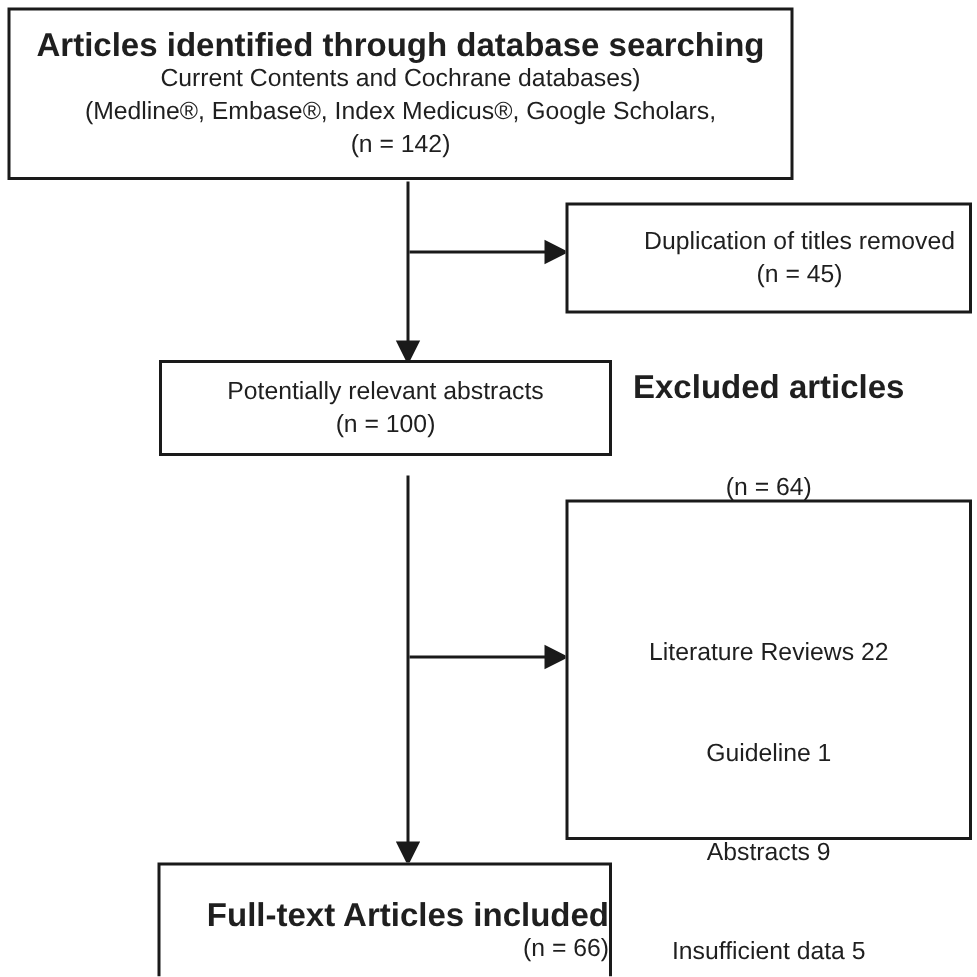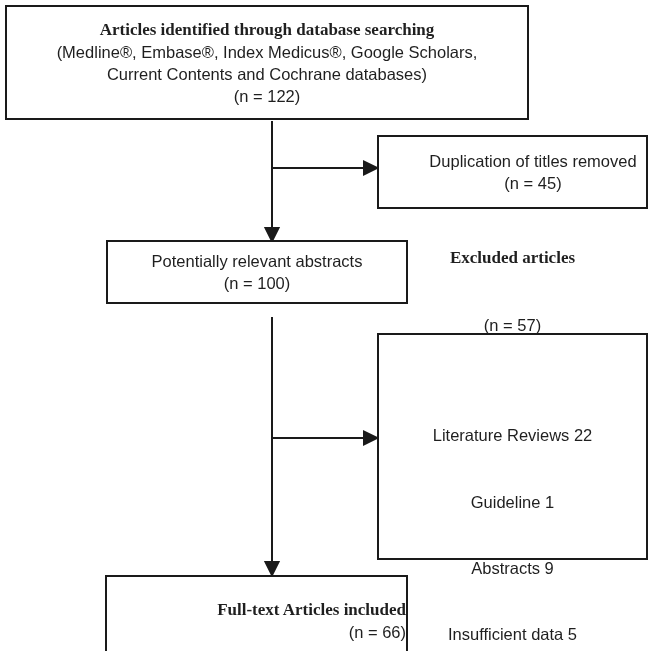--- a/index.html
+++ b/index.html
@@ -30,22 +30,21 @@
     flex-direction: column;
     justify-content: center;
     align-items: center;
     text-align: center;
     font-size: 16.5px;
     line-height: 22px;
     color: #1f1f1f;
   }
   .box .title {
     font-weight: bold;
-    font-size: 17px;
-    font-family: Liberation Serif, serif;
+    font-size: 22px;
   }
   .spacer { height: 22px; }
   #box-identified { left: 5px;   top: 5px;   width: 524px; height: 115px; }
   #box-duplicates { left: 377px; top: 135px; width: 271px; height: 74px; padding-left: 41px; }
   #box-abstracts  { left: 106px; top: 240px; width: 302px; height: 64px; }
   #box-excluded   { left: 377px; top: 333px; width: 271px; height: 227px; line-height: 22.4px; gap: 44px; }
   #box-included   { left: 105px; top: 575px; width: 303px; height: 92px; align-items: flex-end; }
 </style>
 </head>
 <body>
@@ -58,38 +57,38 @@
     <line x1="273" y1="168" x2="365" y2="168"></line>
     <polygon points="377,168 364,161.5 364,174.5"></polygon>
     <line x1="272" y1="317" x2="272" y2="563"></line>
     <polygon points="272,575 265.5,562 278.5,562"></polygon>
     <line x1="273" y1="438" x2="365" y2="438"></line>
     <polygon points="377,438 364,431.5 364,444.5"></polygon>
   </svg>
 
   <div class="box" id="box-identified">
     <div class="title">Articles identified through database searching</div>
+    <div>Current Contents and Cochrane databases)</div>
     <div>(Medline®, Embase®, Index Medicus®, Google Scholars,</div>
-    <div>Current Contents and Cochrane databases)</div>
-    <div>(n = 122)</div>
+    <div>(n = 142)</div>
   </div>
 
   <div class="box" id="box-duplicates">
     <div>Duplication of titles removed</div>
     <div>(n = 45)</div>
   </div>
 
   <div class="box" id="box-abstracts">
     <div>Potentially relevant abstracts</div>
     <div>(n = 100)</div>
   </div>
 
   <div class="box" id="box-excluded">
     <div class="title">Excluded articles</div>
-    <div>(n = 57)</div>
+    <div>(n = 64)</div>
     <div class="spacer"></div>
     <div>Literature Reviews 22</div>
     <div>Guideline 1</div>
     <div>Abstracts 9</div>
     <div>Insufficient data 5</div>
   </div>
 
   <div class="box" id="box-included">
     <div class="title">Full-text Articles included</div>
     <div>(n = 66)</div>

